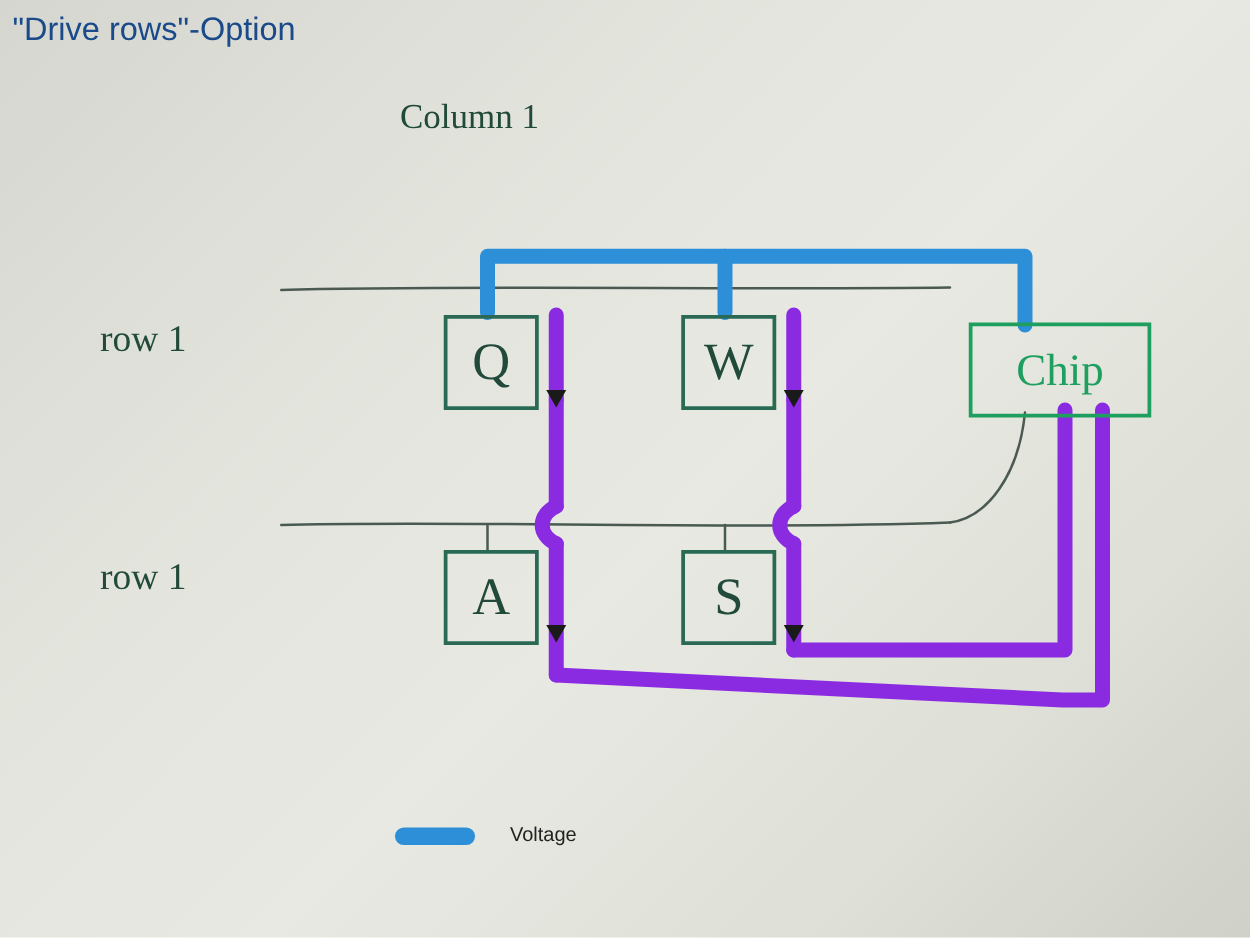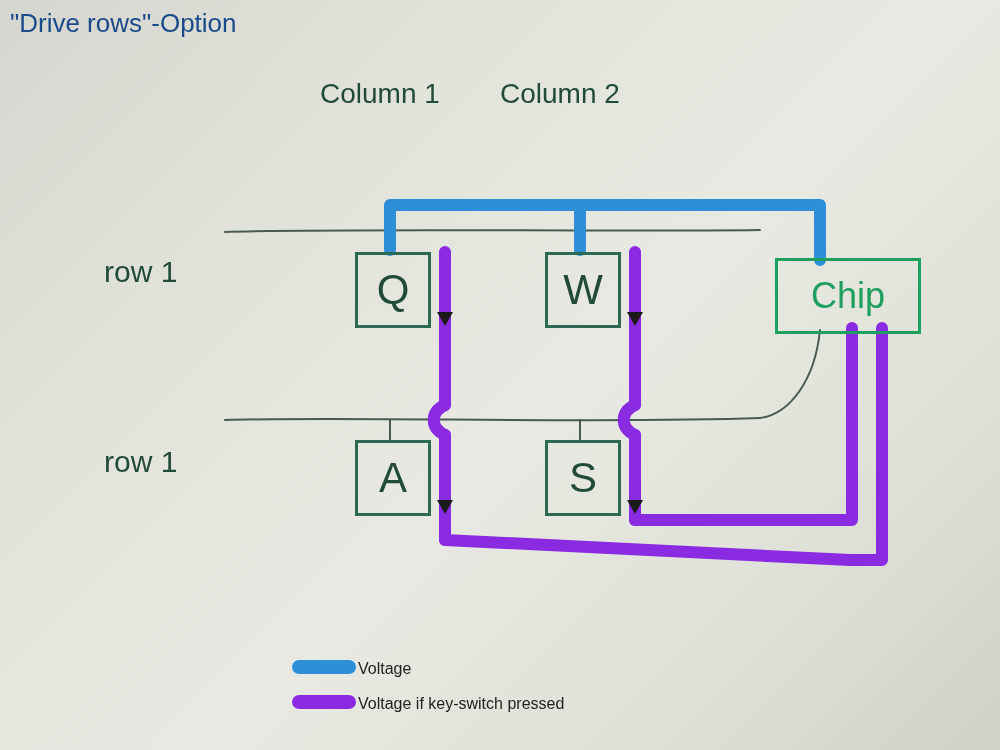--- a/index.html
+++ b/index.html
@@ -1,43 +1,42 @@
 <!DOCTYPE html>
 <html><head>
 <meta charset="utf-8">
 <style>
   html,body{margin:0;padding:0;width:1000px;height:750px;overflow:hidden;
     font-family:-apple-system,BlinkMacSystemFont,"Segoe UI",Arial,sans-serif;}
   .paper{position:absolute;inset:0;
     background:linear-gradient(135deg,#d4d6cf 0%,#e2e4dc 30%,#e8e9e2 55%,#dedfd6 80%,#cfd1c8 100%);}
   .title{position:absolute;top:8px;left:10px;color:#1a4a8a;font-size:26px;}
-  .hand{font-family:Liberation Sans, sans-serif;color:#224a3a;}
+  .hand{font-family:Liberation Serif, serif;color:#224a3a;}
   .col-lbl{position:absolute;font-size:28px;}
-  .row-lbl{position:absolute;font-size:30px;margin-left:24px;}
+  .row-lbl{position:absolute;font-size:30px;}
   .keybox{position:absolute;width:70px;height:70px;border:3px solid #2a6a55;
     display:flex;align-items:center;justify-content:center;font-size:42px;}
   .chipbox{position:absolute;width:140px;height:70px;border:3px solid #1f9f5f;
     display:flex;align-items:center;justify-content:center;font-size:36px;color:#1f9f5f;}
-  .legend{position:absolute;left:292px;display:flex;align-items:flex-start;gap:2px;}
+  .legend{position:absolute;left:316px;display:flex;align-items:center;gap:28px;}
   .swatch{width:64px;height:14px;border-radius:7px;}
   .legend .txt{font-size:16px;color:#222;}
   svg.wires{position:absolute;top:0;left:0;width:1000px;height:750px;pointer-events:none;}
   
   .arrowhead{position:absolute;width:0;height:0;border-left:8px solid transparent;
     border-right:8px solid transparent;border-top:14px solid #1a1a1a;}
 </style>
 </head>
 <body>
 
 <div class="paper">
 
   <div class="title">"Drive rows"-Option</div>
 
   <div class="hand col-lbl" style="left:320px;top:78px">Column 1</div>
-  <div class="hand col-lbl" style="left:500px;top:78px">Column 2</div>
 
   <div class="hand row-lbl" style="left:80px;top:255px">row 1</div>
   <div class="hand row-lbl" style="left:80px;top:445px">row 1</div>
 
   <svg class="wires">
 
     <g stroke="#4a5a52" stroke-width="2" fill="none" stroke-linecap="round">
 
       <path d="M225 232 C 350 228, 600 232, 760 230"></path>
 
@@ -83,18 +82,14 @@
   <div class="keybox hand" style="left:545px;top:252px">W</div>
   <div class="keybox hand" style="left:355px;top:440px">A</div>
   <div class="keybox hand" style="left:545px;top:440px">S</div>
 
   <div class="chipbox hand" style="left:775px;top:258px">Chip</div>
 
   <div class="legend" style="top:660px">
     <div class="swatch" style="background:#2d8fd8"></div>
     <div class="txt">Voltage</div>
   </div>
-  <div class="legend" style="top:695px">
-    <div class="swatch" style="background:#8a2be2"></div>
-    <div class="txt">Voltage if key-switch pressed</div>
-  </div>
 
 </div>
 
 </body></html>

